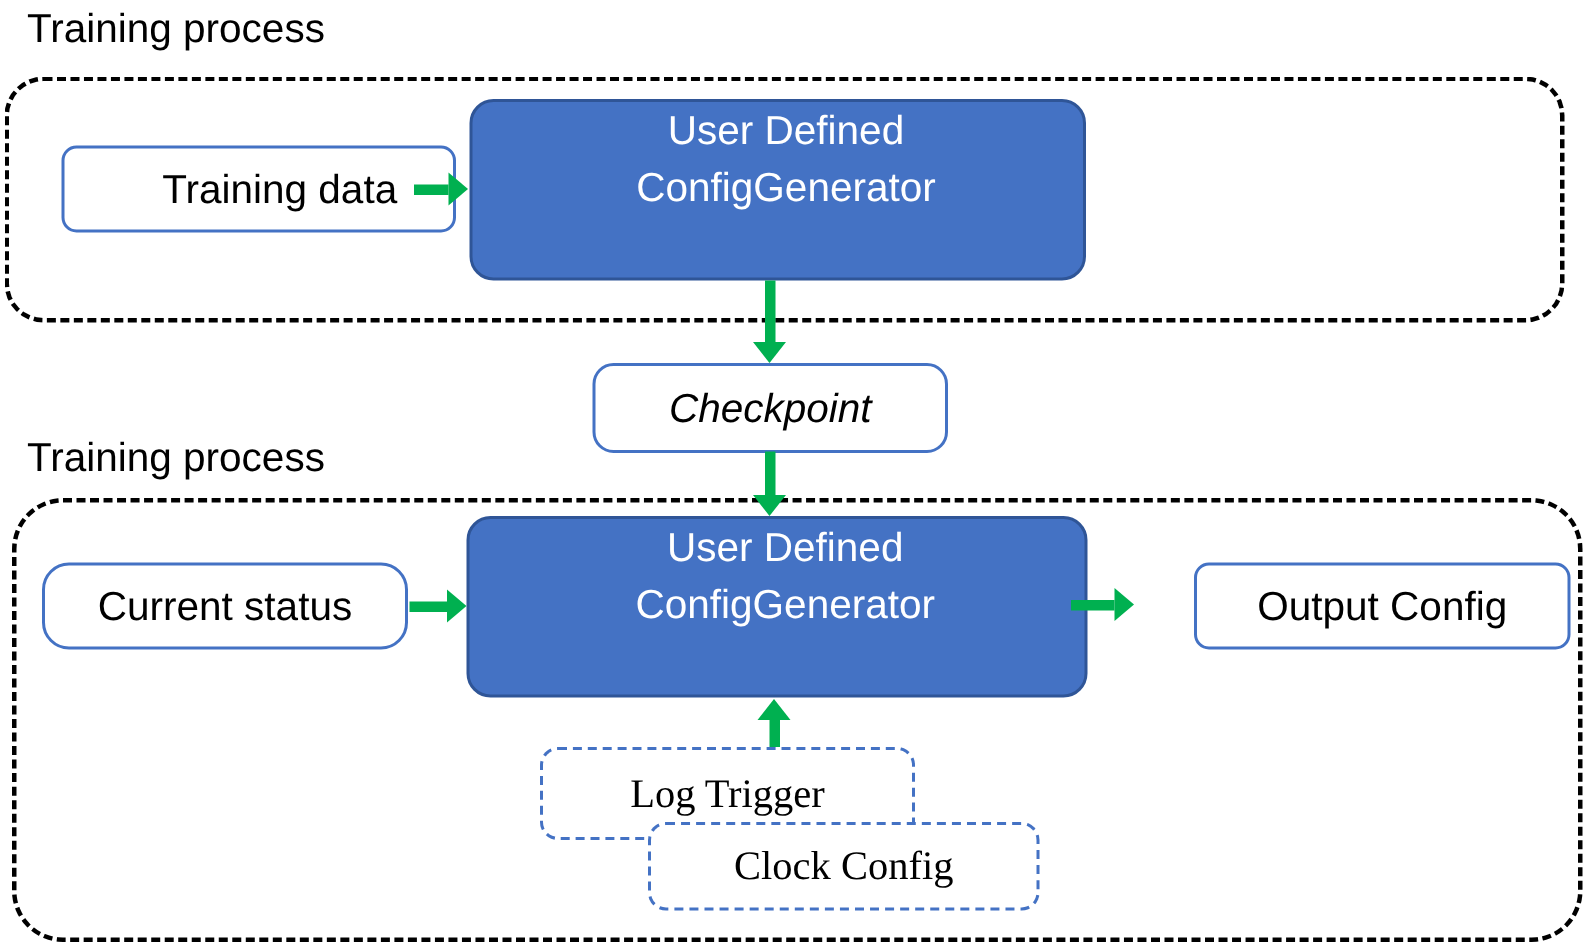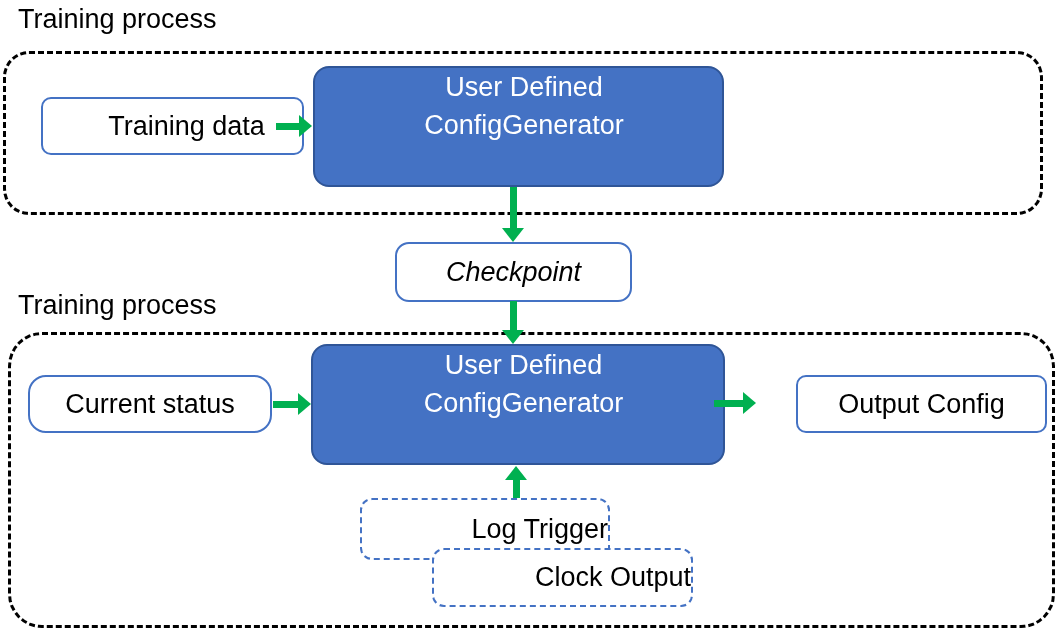--- a/index.html
+++ b/index.html
@@ -75,24 +75,25 @@
   .model-training  { left: 313px; top: 66px;  width: 396px; height: 117px; }
   .model-inference { left: 311px; top: 344px; width: 399px; height: 117px; }
 
   .trigger-box {
     position: absolute;
     background: #ffffff;
     border: 2px dashed var(--trigger-box-border, #4472C4);
     border-radius: 12px;
     display: flex;
     align-items: center;
-    justify-content: flex-end;
+    justify-content: center;
     font-size: 27px;
     color: var(--text, #000);
     white-space: nowrap;
+    font-family: Liberation Serif, serif;
   }
   .box-log-trigger   { left: 360px; top: 498px; width: 246px; height: 58px; }
   .box-clock-trigger { left: 432px; top: 548px; width: 257px; height: 55px; }
 
   .h-arrow {
     position: absolute;
     display: flex;
     align-items: center;
   }
   .h-arrow .shaft { flex: 1; height: 7px; background: var(--arrow-green, #00B050); }
@@ -159,21 +160,21 @@
     <span>ConfigGenerator</span>
   </div>
   <div class="io-box box-output-config">
     <span>Output Config</span>
   </div>
 
   <div class="trigger-box box-log-trigger">
     <span>Log Trigger</span>
   </div>
   <div class="trigger-box box-clock-trigger">
-    <span>Clock Output</span>
+    <span>Clock Config</span>
   </div>
 
   <div class="h-arrow arrow-1">
     <div class="shaft"></div>
     <div class="head"></div>
   </div>
   <div class="v-arrow arrow-2">
     <div class="shaft"></div>
     <div class="head-down"></div>
   </div>

